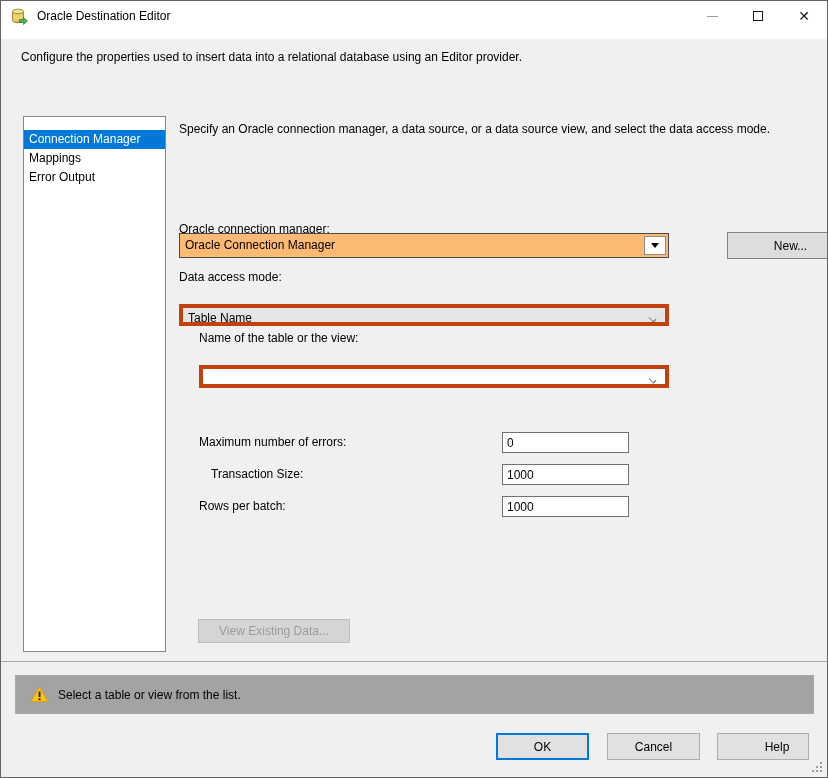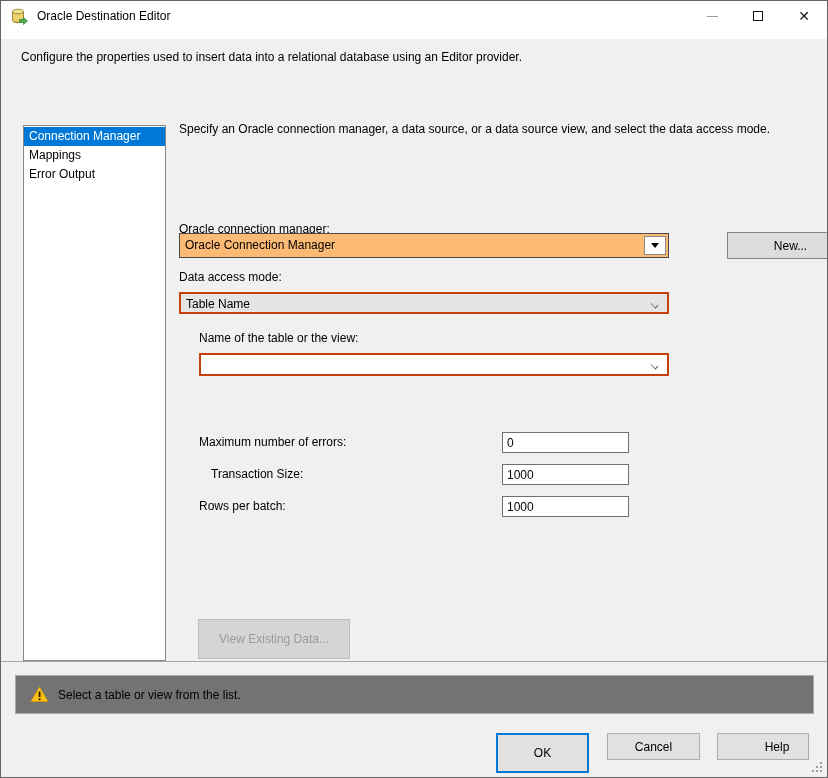--- a/index.html
+++ b/index.html
@@ -14,63 +14,63 @@
   .titlebar .title{ position:absolute; left:36px; top:8px; font-size:12px; color:#000; white-space:nowrap; }
   .winbtn{ position:absolute; top:0; width:46px; height:30px; display:flex; align-items:center; justify-content:center; cursor:default; }
   .btn-min{ right:92px; } .btn-max{ right:46px; } .btn-close{ right:0; }
   .min-glyph{ width:11px; border-top:1px solid #9B9B9B; }
   .max-glyph{ width:10px; height:10px; border:1px solid #1A1A1A; }
   .close-glyph{ font-size:14px; line-height:14px; color:#1A1A1A; }
   
   .description{ position:absolute; left:20px; top:49px; width:780px; }
   
   .pagelist{ position:absolute; left:22px; top:115px; width:143px; height:536px;
-    background:#FFFFFF; border:1px solid #828790; padding-top:1px;margin-top:9px; }
+    background:#FFFFFF; border:1px solid #828790; padding-top:13px; }
   .pagelist .item{ height:19px; line-height:19px; padding-left:5px; white-space:nowrap; cursor:default; }
   .pagelist .item.selected{ background:#0078D7; color:#FFFFFF; }
   
   .heading{ position:absolute; left:178px; top:121px; width:645px; white-space:nowrap; }
   .lbl{ position:absolute; white-space:nowrap; }
   .lbl-conn{ left:178px; top:209px;margin-top:12px; }
   .lbl-mode{ left:178px; top:269px; }
   .lbl-table{ left:198px; top:330px; }
   .lbl-maxerr{ left:198px; top:434px; }
   .lbl-trans{ left:210px; top:466px; }
   .lbl-rows{ left:198px; top:498px; }
   
   .combo-classic{ position:absolute; left:178px; top:232px; width:490px; height:25px;
     background:#fdba74; border:1px solid #4A4A4A;text-decoration:underline; }
   .combo-classic .val{ position:absolute; left:5px; top:4px; white-space:nowrap; }
   .combo-classic .dropbtn{ position:absolute; right:2px; top:2px; bottom:2px; width:22px;
     background:#FFFFFF; border:1px solid #8A8A8A; display:flex; align-items:center; justify-content:center; }
   .tri-down{ width:0; height:0; border-left:4px solid transparent; border-right:4px solid transparent; border-top:5px solid #000; }
   
-  .combo-flat{ position:absolute; border:2px solid #c2410c; }
+  .combo-flat{ position:absolute; border:4px solid #c2410c;margin-top:12px; }
   .combo-mode{ left:178px; top:291px; width:490px; height:22px; background:#E5E5E5; }
   .combo-table{ left:198px; top:352px; width:470px; height:23px; background:#FFFFFF; }
   .combo-flat .val{ position:absolute; left:5px; top:3px; white-space:nowrap; }
   .chev{ position:absolute; right:8px; top:7px; width:8px; height:8px; }
   .chev:before{ content:""; position:absolute; left:0; top:0; width:6px; height:6px;
     border-right:1px solid #5E5E5E; border-bottom:1px solid #5E5E5E; transform:rotate(45deg) scale(1,0.6); }
   
   .btn{ position:absolute; background:#E1E1E1; border:1px solid #9D9D9D; font-size:12px;
     display:flex; align-items:center; justify-content:center; cursor:default; font-family:"Liberation Sans", sans-serif; }
   .btn-new{ left:678px; top:231px; width:127px; height:27px; background:#DDDDDD; border-color:#838383;margin-left:48px; }
-  .btn-view{ left:197px; top:618px; width:152px; height:40px; background:#D5D5D5; border-color:#BDBDBD; color:#9B9B9B; }
-  .btn-ok{ left:495px; top:732px; width:93px; height:40px; border:2px solid #0078D7; }
+  .btn-view{ left:197px; top:618px; width:152px; height:24px; background:#D5D5D5; border-color:#BDBDBD; color:#9B9B9B; }
+  .btn-ok{ left:495px; top:732px; width:93px; height:27px; border:2px solid #0078D7; }
   .btn-cancel{ left:606px; top:732px; width:93px; height:27px; border-color:#ADADAD; }
   .btn-help{ left:716px; top:732px; width:92px; height:27px; border-color:#ADADAD;padding-left:28px; }
   
   .tb{ position:absolute; width:127px; height:21px; background:#FFFFFF; border:1px solid #707070;
     font-family:"Liberation Sans", sans-serif; font-size:12px; padding-left:4px; }
   .tb-maxerr{ left:501px; top:431px; } .tb-trans{ left:501px; top:463px; } .tb-rows{ left:501px; top:495px; }
   
   .separator{ position:absolute; left:0; top:660px; width:828px; height:1px; background:#A8A8A8; }
   .warnstrip{ position:absolute; left:14px; top:674px; width:799px; height:39px;
-    background:#737373; border:1px solid #A8A8A8; }
+    background:#a3a3a3; border:1px solid #A8A8A8; }
   .warnstrip .warn-icon{ position:absolute; left:14px; top:10px; width:19px; height:17px; }
   .warnstrip .warn-text{ position:absolute; left:42px; top:12px; white-space:nowrap; }
   .grip{ position:absolute; right:5px; bottom:5px; width:10px; height:10px; }
   .grip i{ position:absolute; width:2px; height:2px; background:#9C9C9C;
     box-shadow:8px 0 #9C9C9C, 8px -4px #9C9C9C, 8px -8px #9C9C9C, 4px 0 #9C9C9C, 4px -4px #9C9C9C, 0 0 #9C9C9C;
     left:0; bottom:0; }
 </style>
 </head>
 <body>
 

